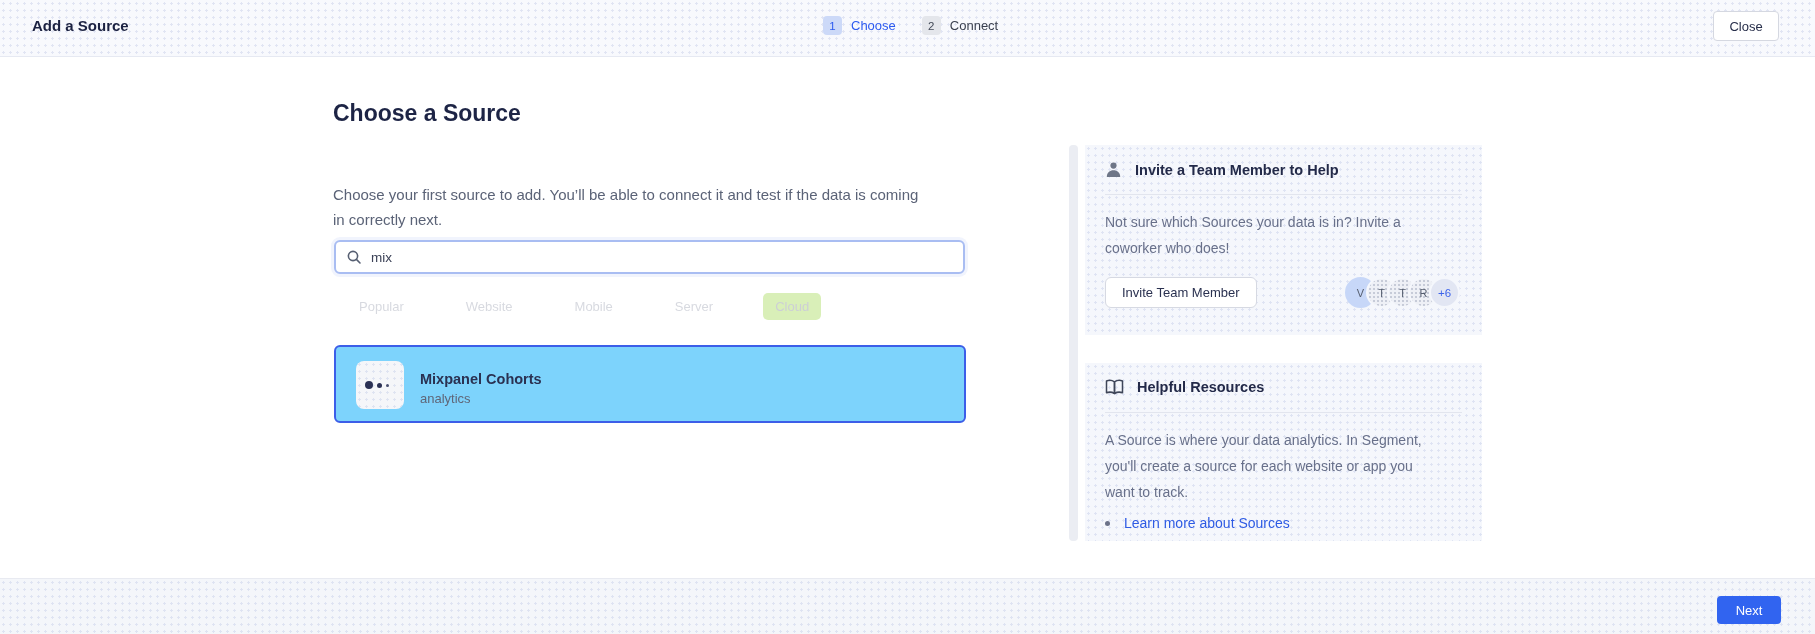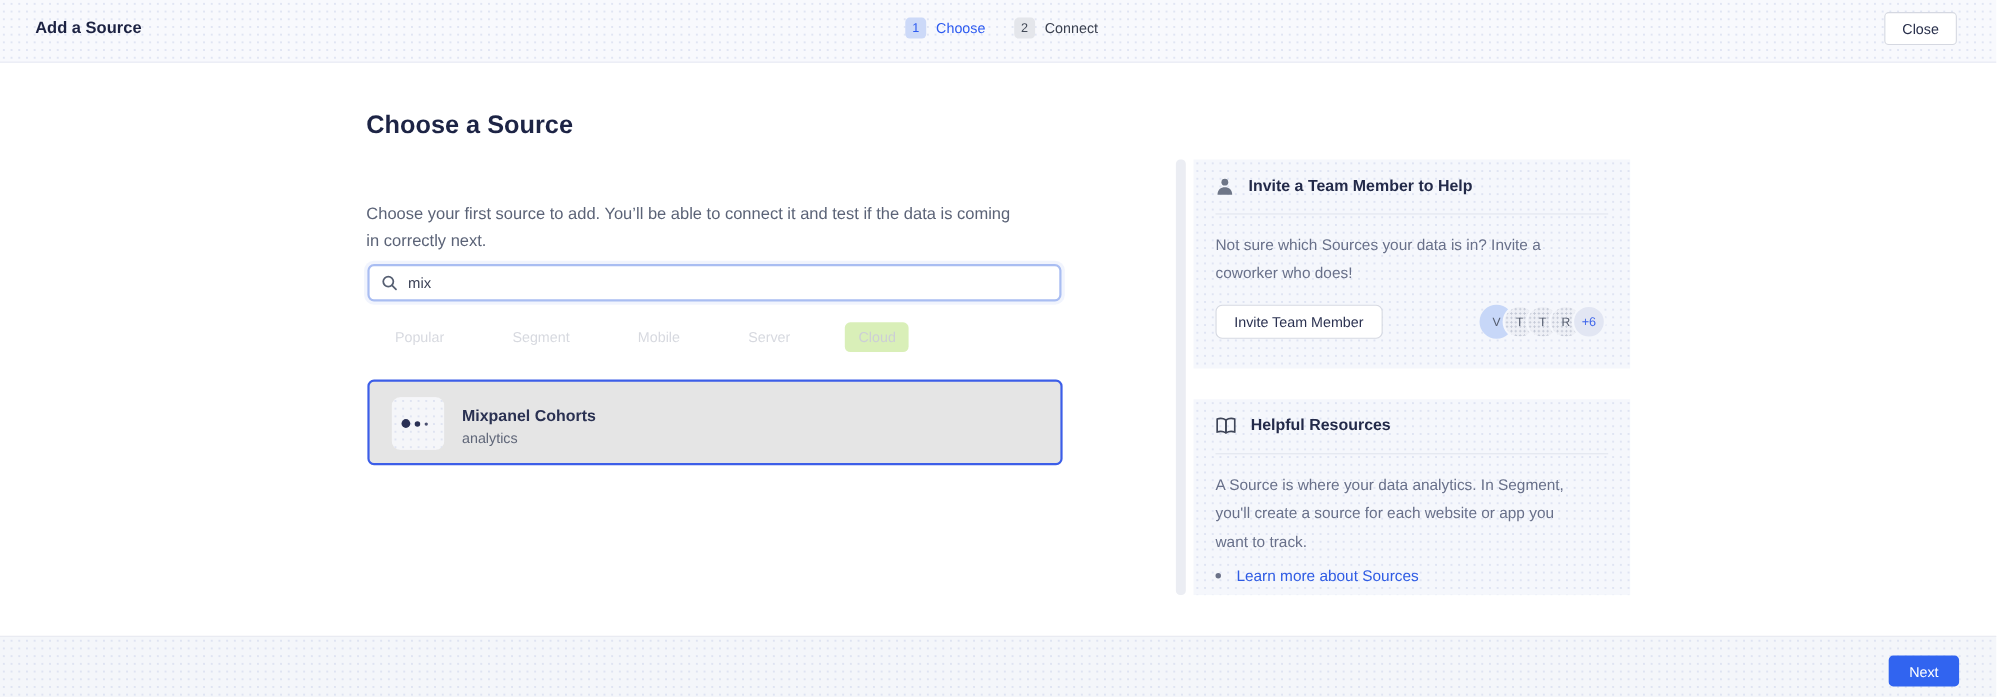--- a/index.html
+++ b/index.html
@@ -28,21 +28,21 @@
   .main-heading { position:absolute; left:333px; top:100px; font-size:23px; font-weight:700; color:#1d2445; }
   .main-desc { position:absolute; left:333px; top:150px; width:590px; font-size:15px; line-height:25px; color:#5b6377;margin-top:32px; }
 
   .search-box { position:absolute; left:334px; top:240px; width:631px; height:34px; background:#ffffff; border:2px solid #a9bdf2; border-radius:6px; box-shadow:0 0 0 3px rgba(120,150,240,.10); display:flex; align-items:center; padding:0 10px; }
   .search-box input { border:none; outline:none; flex:1; font-size:13.5px; color:#3c4257; font-family:"Liberation Sans", sans-serif; background:transparent; margin-left:9px; }
 
   .tabs { position:absolute; left:347px; top:292px; height:29px; display:flex; align-items:center; gap:38px; opacity:.30; }
   .tab { font-size:13px; color:#7c8398; padding:6px 12px; border-radius:5px; cursor:pointer; white-space:nowrap; }
   .tab.selected { background:#84cc16; color:#5a617a; }
 
-  .source-card { position:absolute; left:334px; top:345px; width:632px; height:78px; background:#e5e5e5; border:2px solid #3c5ee8; border-radius:6px; cursor:pointer; }
+  .source-card { position:absolute; left:334px; top:345px; width:632px; height:78px; background:#7dd3fc; border:2px solid #3c5ee8; border-radius:6px; cursor:pointer; }
   .source-logo { position:absolute; left:20px; top:14px; width:48px; height:48px; background-color:#f5f6f9; border-radius:8px; display:flex; align-items:center; justify-content:center; gap:4px; padding-left:2px; justify-content:flex-start; padding-left:9px; }
   .dot1 { width:8px; height:8px; border-radius:50%; background:#2b3154; }
   .dot2 { width:5px; height:5px; border-radius:50%; background:#2b3154; }
   .dot3 { width:3px; height:3px; border-radius:50%; background:#4a5070; }
   .source-name { position:absolute; left:84px; top:24px; font-size:14.5px; font-weight:600; color:#2a3152; }
   .source-cat { position:absolute; left:84px; top:44px; font-size:13px; color:#5f6678; }
 
   
   .side-scrollbar { position:absolute; left:1069px; top:145px; width:9px; height:396px; background:#ebedf3; border-radius:4px; }
   .panel { position:absolute; left:1085px; width:397px; background-color:#f5f7fc; }
@@ -97,21 +97,21 @@
       <svg width="16" height="16" viewBox="0 0 16 16">
           <circle cx="7" cy="7" r="4.6" fill="none" stroke="#565f72" stroke-width="1.6"></circle>
           <line x1="10.4" y1="10.4" x2="14" y2="14" stroke="#565f72" stroke-width="1.6" stroke-linecap="round"></line>
         </svg>
     </span>
     <input type="text" value="mix" style="">
   </div>
 
   <div class="tabs">
     <span class="tab">Popular</span>
-    <span class="tab">Segment</span>
+    <span class="tab">Website</span>
     <span class="tab">Mobile</span>
     <span class="tab">Server</span>
     <span class="tab selected">Cloud</span>
   </div>
 
   <div class="source-card">
     <div class="source-logo dots">
       <span class="dot1"></span>
       <span class="dot2"></span>
       <span class="dot3"></span>

